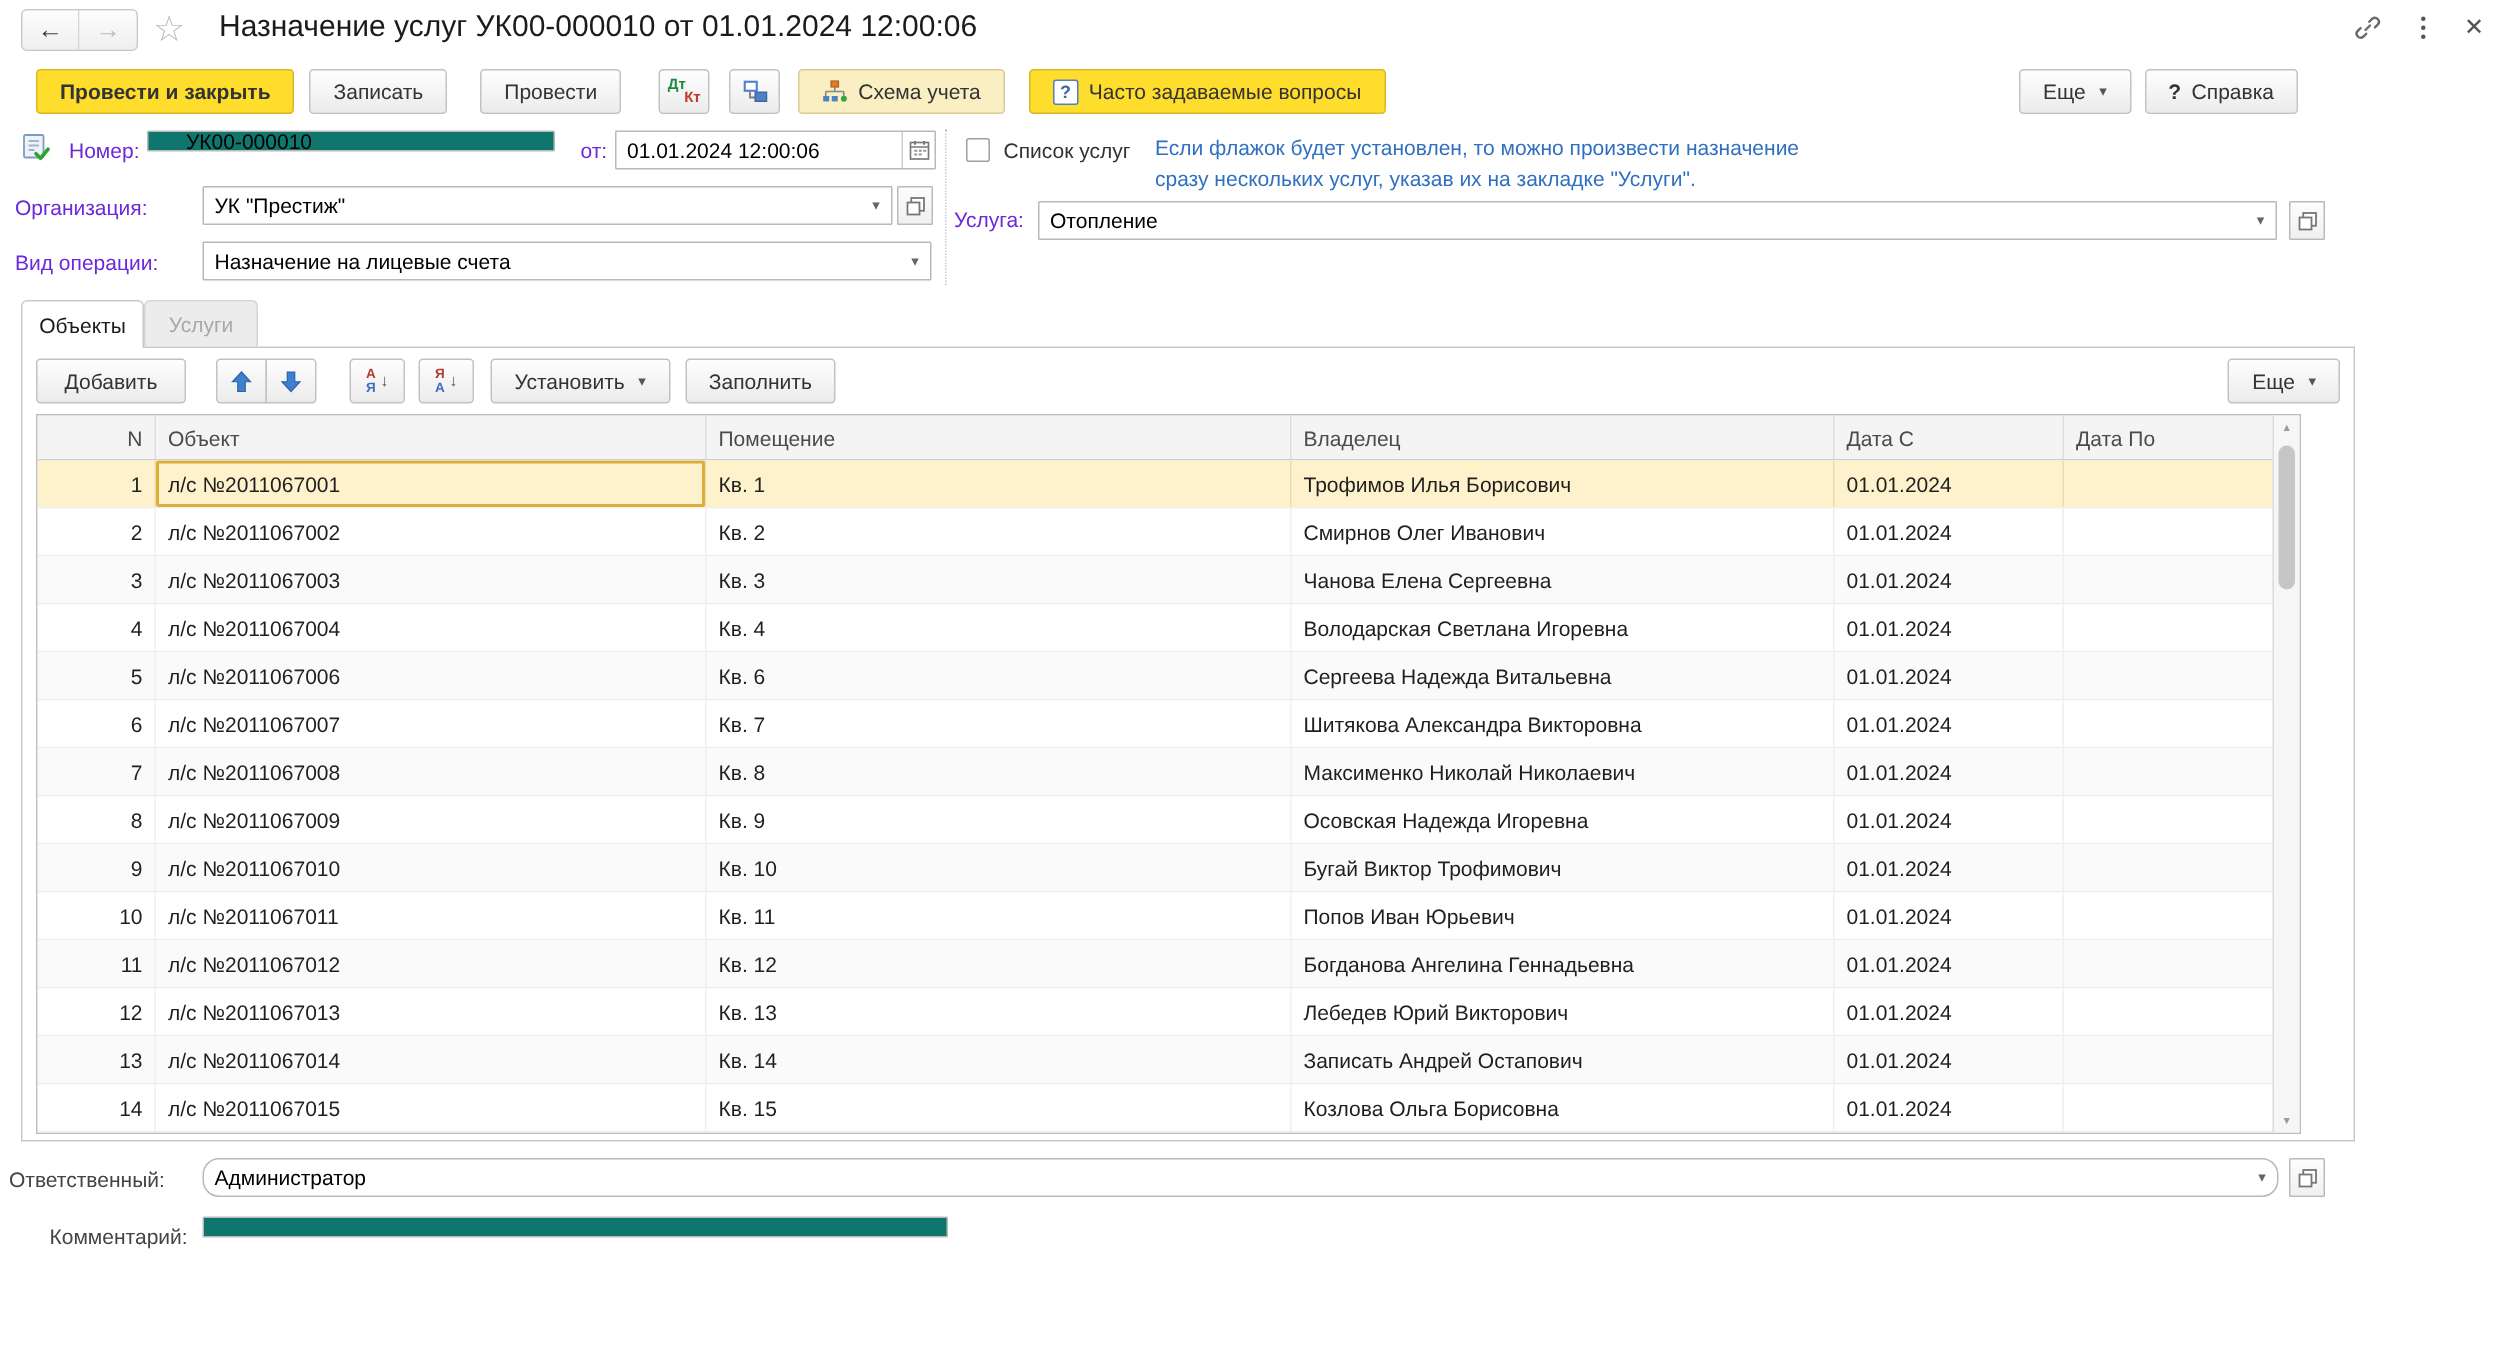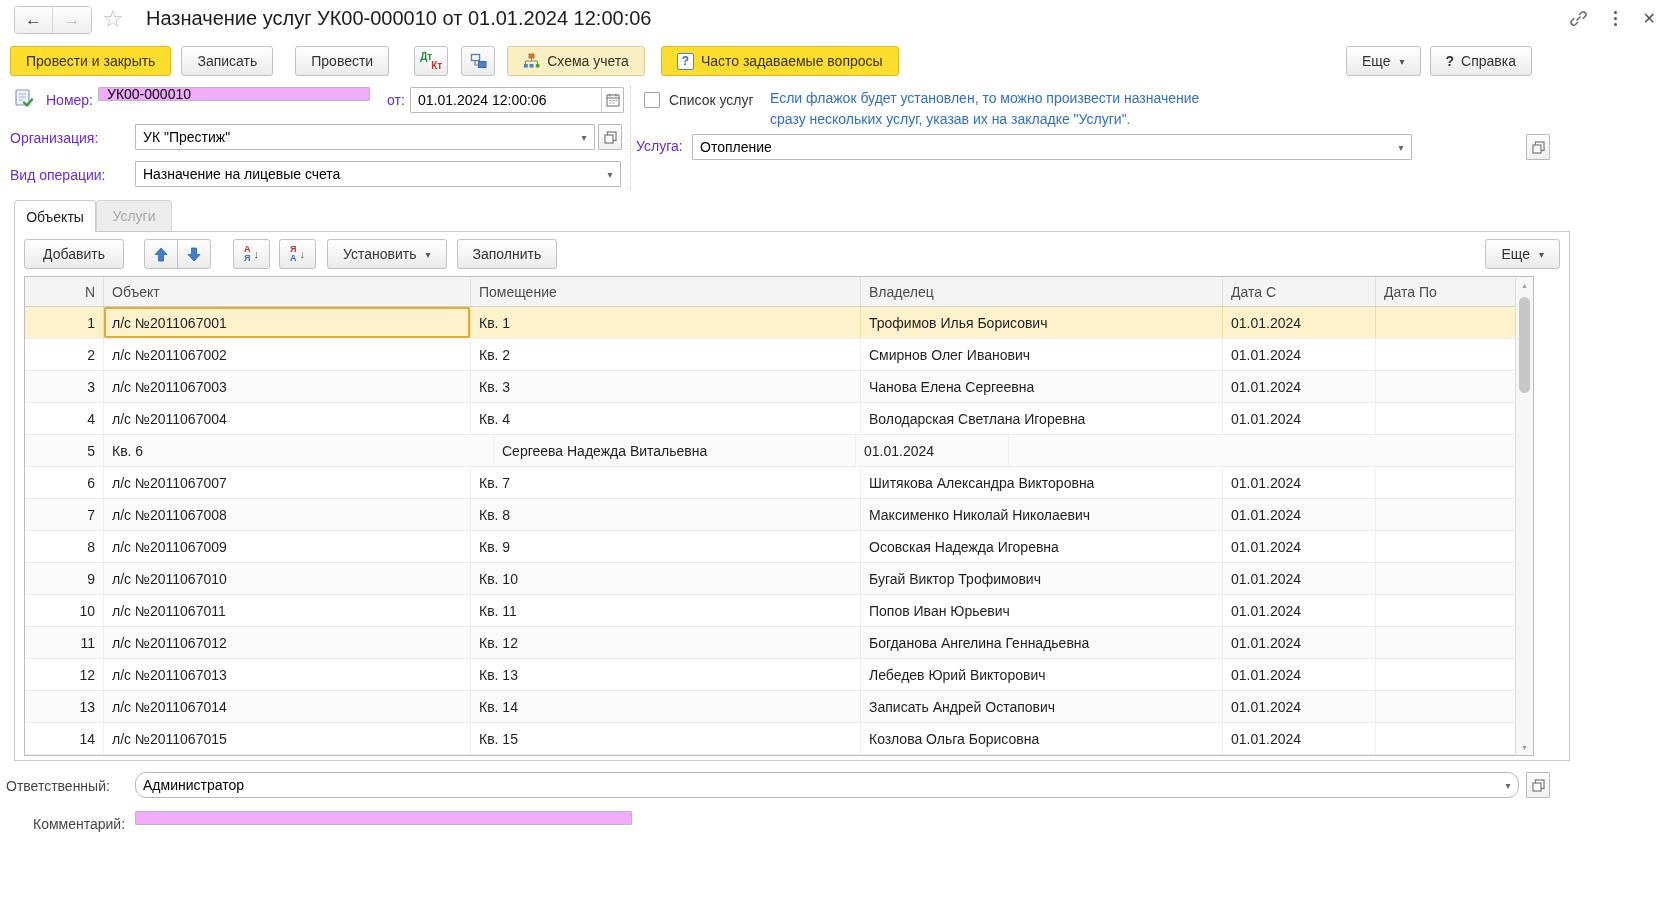--- a/index.html
+++ b/index.html
@@ -21,37 +21,37 @@
   .kebab i { width:3px; height:3px; background:#555; border-radius:50%; }
   .close-x { font-size:16px; color:#555; line-height:18px; }
 
   
   .btn {
     height:30px; display:inline-flex; align-items:center; justify-content:center; gap:7px;
     padding:0 15px; border:1px solid #c2c2c2; border-radius:3px;
     background:linear-gradient(#fefefe,#ebebeb); color:#333; font-size:14px; white-space:nowrap; cursor:default;
   }
   .btn-yellow { background:#ffdd2c; border-color:#dbb726; }
-  .btn-yellow.bold { font-weight:normal; }
+  .btn-yellow.bold { font-weight:bold;margin-left:14px; }
   .btn-paleyellow { background:#f9efc2; border-color:#d9cc97; }
   .btn-icon { padding:0; width:34px; }
   .caret { font-size:10px; color:#555; margin-left:2px; }
 
   .cmd-bar { position:absolute; left:10px; top:45px; right:0; height:32px; display:flex; align-items:center; }
 
   
   .dtkt { position:relative; width:22px; height:20px; }
   .dtkt .dt { position:absolute; left:0; top:0; font-size:10px; font-weight:bold; color:#1e8a3c; }
   .dtkt .kt { position:absolute; right:0; bottom:0; font-size:10px; font-weight:bold; color:#c0392b; }
 
   
   .lbl { position:absolute; height:28px; line-height:28px; color:#6d28d9; white-space:nowrap; }
   .tfield {
-    position:absolute; height:14px; border:1px solid #b9b9b9; background:#f0abfc; color:#000;
-    font-family:"Liberation Sans",sans-serif; font-size:14px; padding:0 8px; border-radius:1px;
+    position:absolute; height:14px; border:1px solid #b9b9b9; background:#0f766e; color:#000;
+    font-family:"Liberation Sans",sans-serif; font-size:14px; padding:0 25px; border-radius:1px;
   }
   .combo { position:absolute; height:26px; border:1px solid #b9b9b9; background:#fff; display:flex; align-items:center; border-radius:1px; }
   .combo .val { flex:1; padding:0 7px; color:#000; white-space:nowrap; overflow:hidden; }
   .combo .dd { width:20px; height:24px; display:flex; align-items:center; justify-content:center; color:#666; font-size:10px; }
   .sq-btn { position:absolute; width:24px; height:26px; border:1px solid #b9b9b9; background:linear-gradient(#fdfdfd,#f0f0f0); display:flex; align-items:center; justify-content:center; border-radius:1px; }
   .cal-btn { width:22px; height:24px; border-left:1px solid #d0d0d0; display:flex; align-items:center; justify-content:center; }
   .hint { position:absolute; color:#3070c0; white-space:nowrap; }
   .chk { position:absolute; width:16px; height:16px; border:1px solid #9f9f9f; background:#fff; border-radius:2px; }
   .vsep { position:absolute; left:630px; top:86px; height:104px; border-left:1px dotted #c9c9c9; }
 
@@ -215,21 +215,21 @@
     <span class="dd">▾</span>
   </div>
   <span class="sq-btn" style="left:598px;top:124px;">
     <svg width="13" height="13" viewBox="0 0 13 13">
         <rect x="3.5" y="1" width="8.5" height="8.5" fill="#fff" stroke="#777" stroke-width="1.2"></rect>
         <rect x="1" y="4" width="8" height="8" fill="#fff" stroke="#777" stroke-width="1.2"></rect>
       </svg>
   </span>
 
   <div class="lbl" style="left:636px;top:132px;">Услуга:</div>
-  <div class="combo" style="left:692px;top:134px;width:720px;align-items:center;">
+  <div class="combo" style="left:692px;top:134px;width:826px;align-items:center;">
     <span class="val">Отопление</span>
     <span class="dd">▾</span>
   </div>
   <span class="sq-btn" style="left:1526px;top:134px;">
     <svg width="13" height="13" viewBox="0 0 13 13">
         <rect x="3.5" y="1" width="8.5" height="8.5" fill="#fff" stroke="#777" stroke-width="1.2"></rect>
         <rect x="1" y="4" width="8" height="8" fill="#fff" stroke="#777" stroke-width="1.2"></rect>
       </svg>
   </span>
 
@@ -320,20 +320,21 @@
         <div class="trow">
           <div class="tcell col-n">4</div>
           <div class="tcell col-object">л/с №2011067004</div>
           <div class="tcell col-room">Кв. 4</div>
           <div class="tcell col-owner">Володарская Светлана Игоревна</div>
           <div class="tcell col-from">01.01.2024</div>
           <div class="tcell col-to"></div>
         </div>
         <div class="trow shade">
           <div class="tcell col-n">5</div>
+          <div class="tcell col-object">л/с №2011067006</div>
           <div class="tcell col-room">Кв. 6</div>
           <div class="tcell col-owner">Сергеева Надежда Витальевна</div>
           <div class="tcell col-from">01.01.2024</div>
           <div class="tcell col-to"></div>
         </div>
         <div class="trow">
           <div class="tcell col-n">6</div>
           <div class="tcell col-object">л/с №2011067007</div>
           <div class="tcell col-room">Кв. 7</div>
           <div class="tcell col-owner">Шитякова Александра Викторовна</div>

